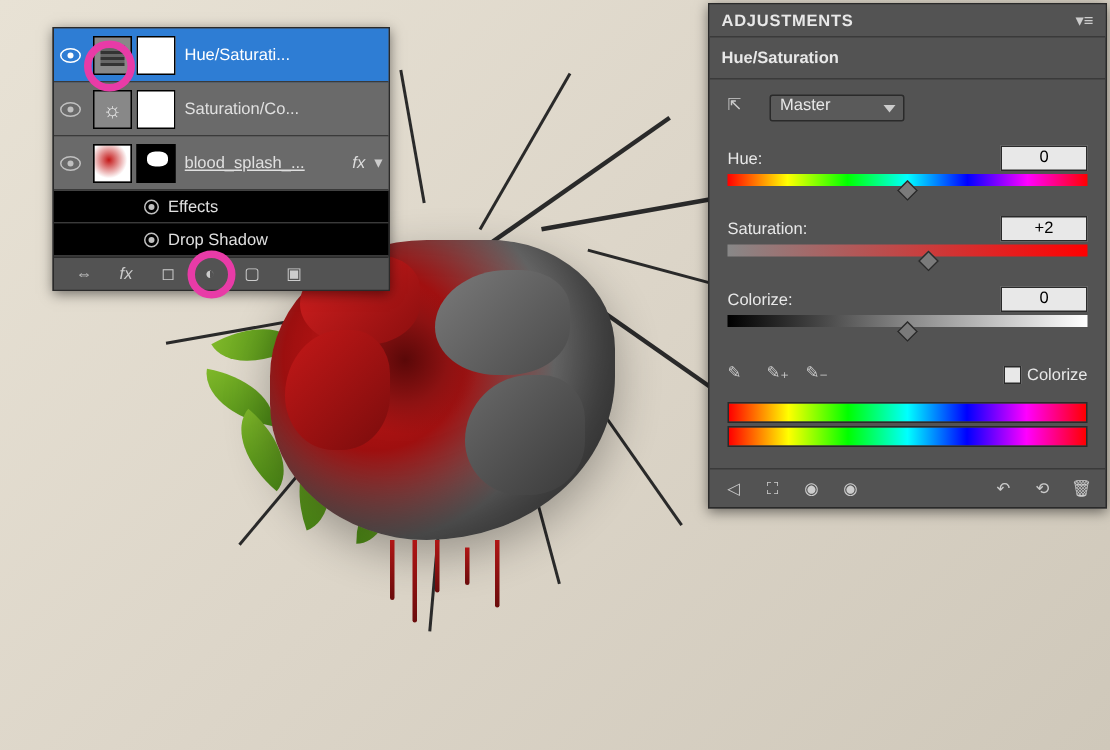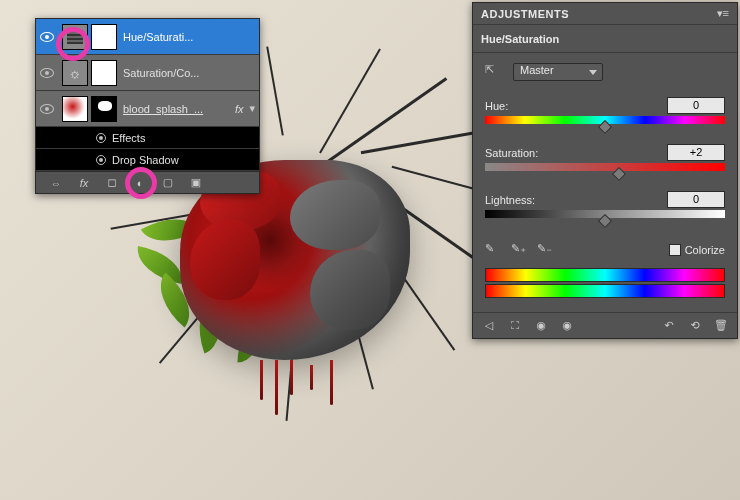--- a/index.html
+++ b/index.html
@@ -205,21 +205,21 @@
         <div class="slider-val">+2</div>
       </div>
       <div class="slider-track">
         <div class="slider-bar sat-bar"></div>
         <div class="slider-handle" style="left:56%"></div>
       </div>
     </div>
 
     <div class="slider-group">
       <div class="slider-label-row">
-        <span class="slider-label">Lightness:</span>
+        <span class="slider-label">Colorize:</span>
         <div class="slider-val">0</div>
       </div>
       <div class="slider-track">
         <div class="slider-bar light-bar"></div>
         <div class="slider-handle" style="left:50%"></div>
       </div>
     </div>
 
     <div class="droppers">
       <span class="dropper">✎</span>

